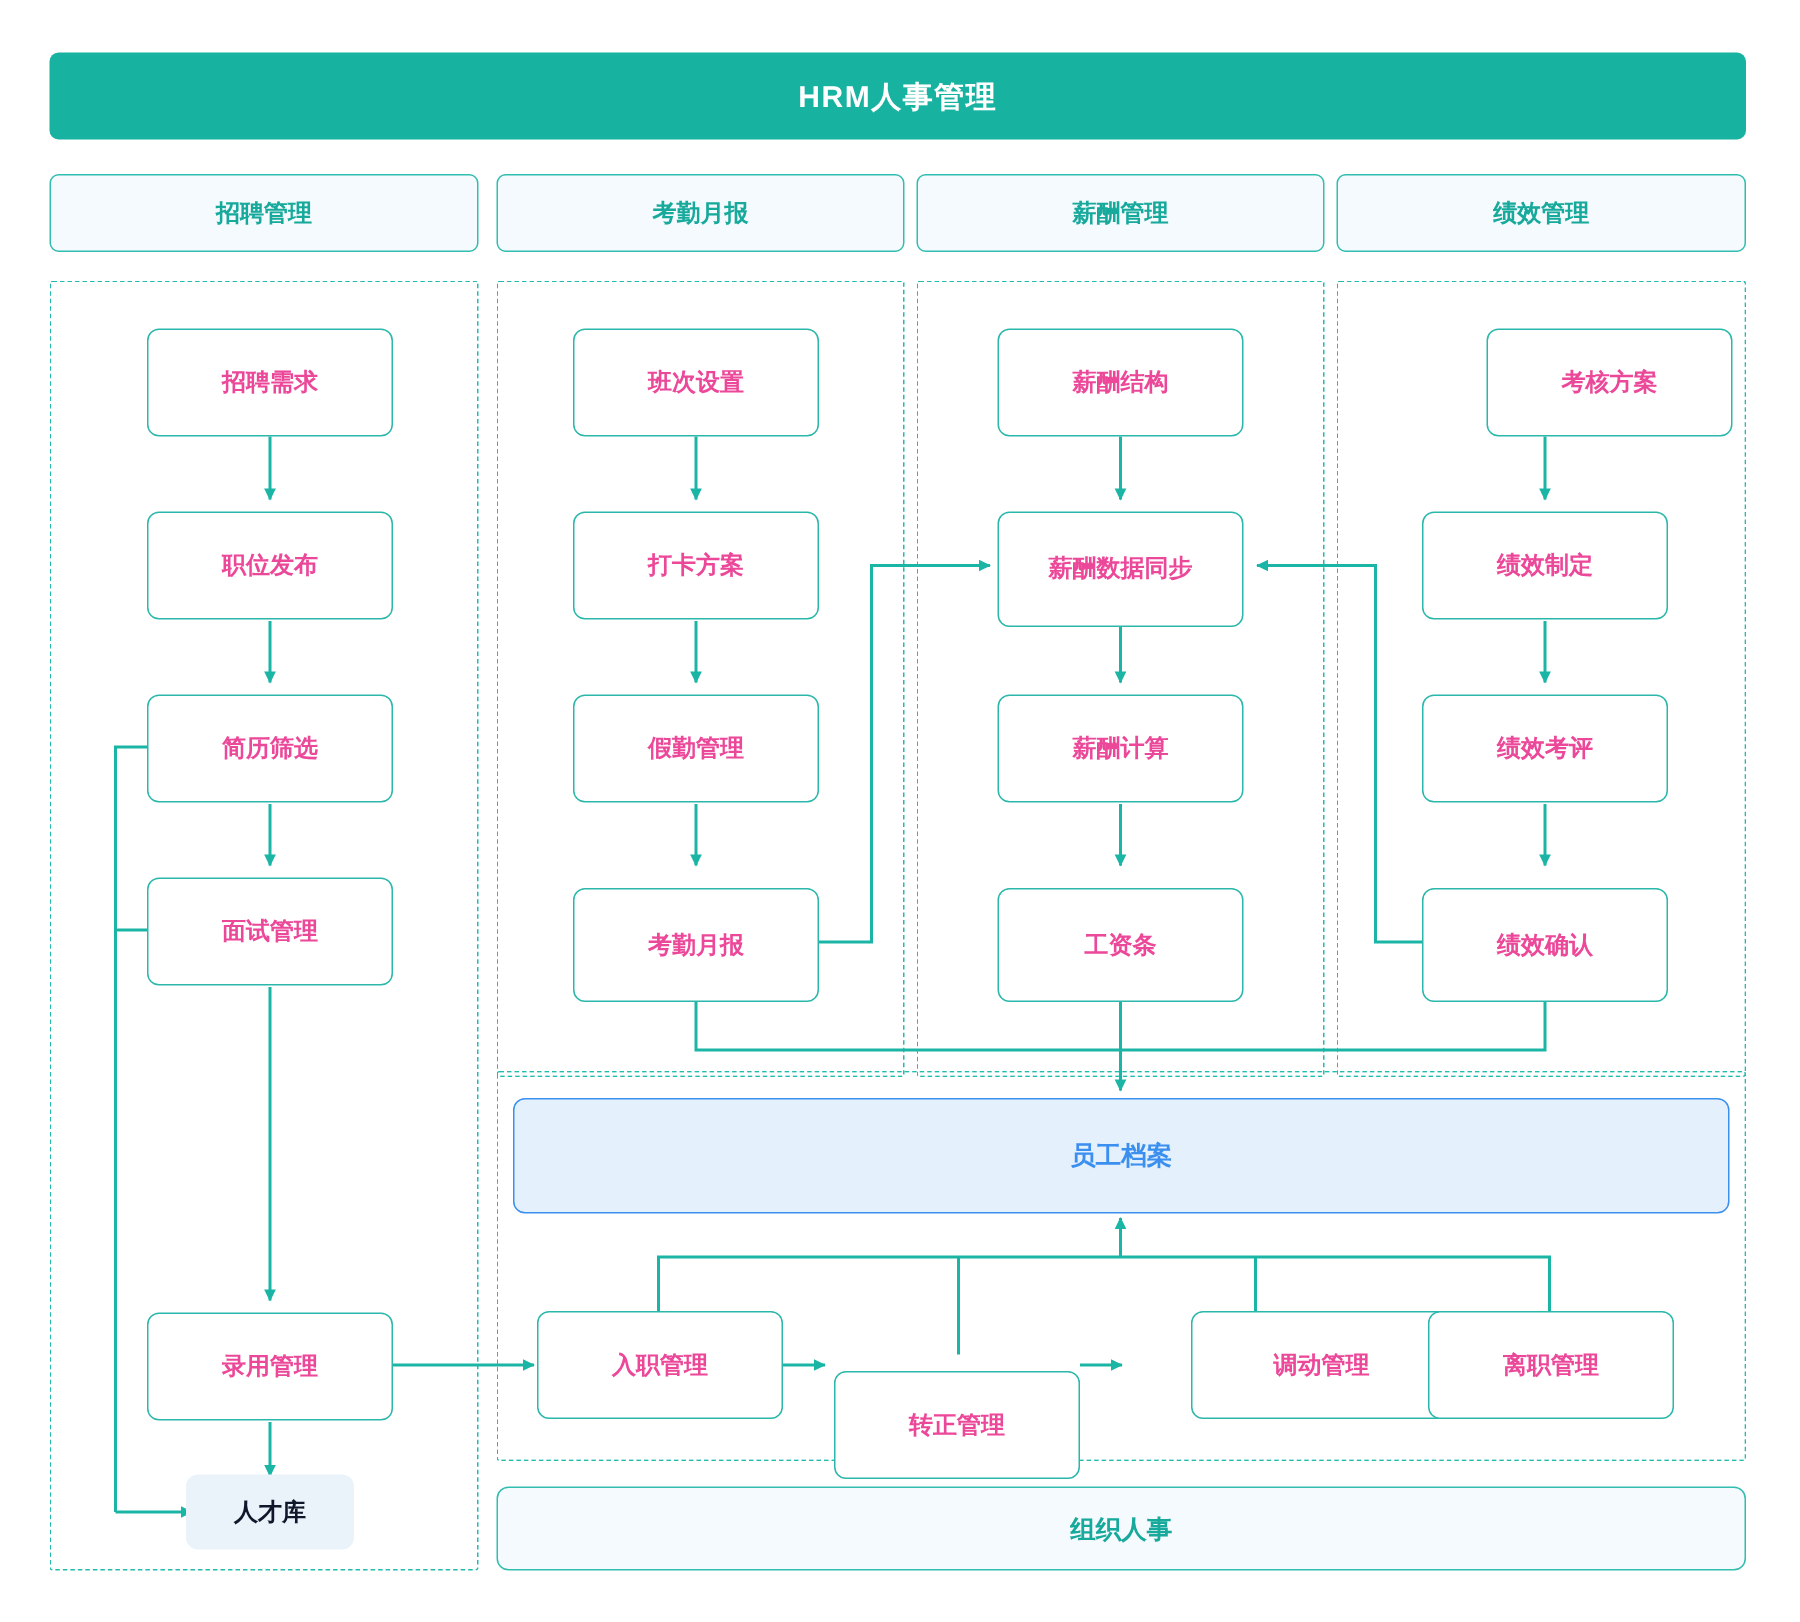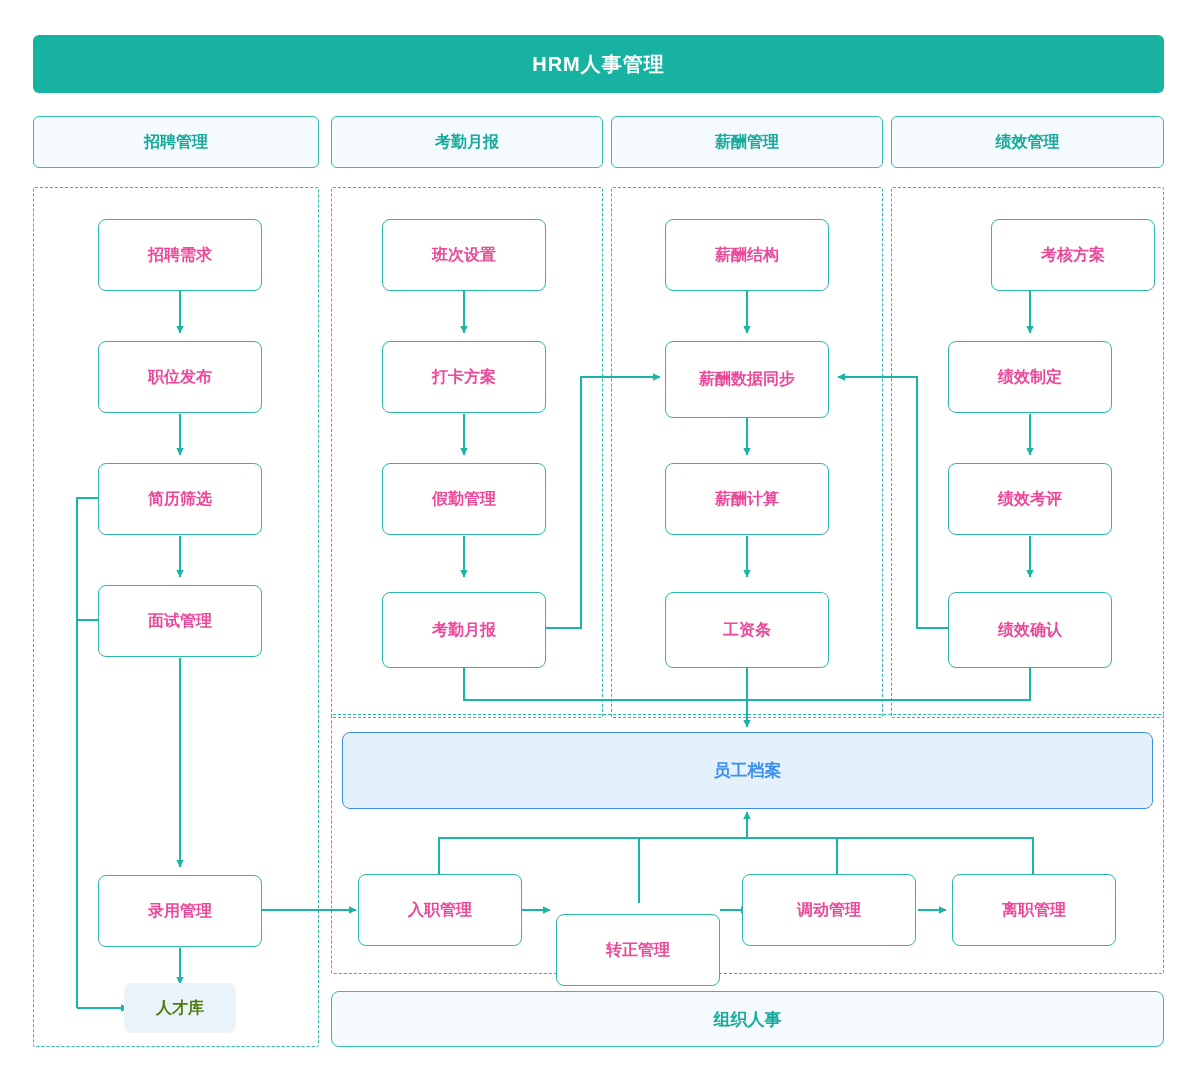--- a/index.html
+++ b/index.html
@@ -62,21 +62,21 @@
     font-size: 16px;
     font-weight: bold;
     text-align: center;
     z-index: 5;
   }
 
   
   .node.muted {
     background: #eaf2fa;
     border: none;
-    color: #4d7c0f;
+    color: #0f172a;
     font-weight: bold;
   }
 
   
   .node.highlight {
     background: #e4f1fd;
     border: 1.6px solid #3b8fef;
     color: #3b8fef;
     font-size: 17px;
   }
@@ -192,18 +192,18 @@
 
   <div class="node" style="left:948px; top:219px; width:164px; height:72px;margin-left:43px;">考核方案</div>
   <div class="node" style="left:948px; top:341px; width:164px; height:72px;">绩效制定</div>
   <div class="node" style="left:948px; top:463px; width:164px; height:72px;">绩效考评</div>
   <div class="node" style="left:948px; top:592px; width:164px; height:76px;">绩效确认</div>
 
   <div class="node highlight" style="left:342px; top:732px; width:811px; height:77px;">员工档案</div>
 
   <div class="node" style="left:358px; top:874px; width:164px; height:72px;">入职管理</div>
   <div class="node" style="left:556px; top:914px; width:164px; height:72px;">转正管理</div>
-  <div class="node" style="left:742px; top:874px; width:174px; height:72px;">调动管理</div>
+  <div class="node" style="left:794px; top:874px; width:174px; height:72px;">调动管理</div>
   <div class="node" style="left:952px; top:874px; width:164px; height:72px;">离职管理</div>
 
   <div class="node wide-bar" style="left:331px; top:991px; width:833px; height:56px;">组织人事</div>
 
 </div>
 
 </body></html>

